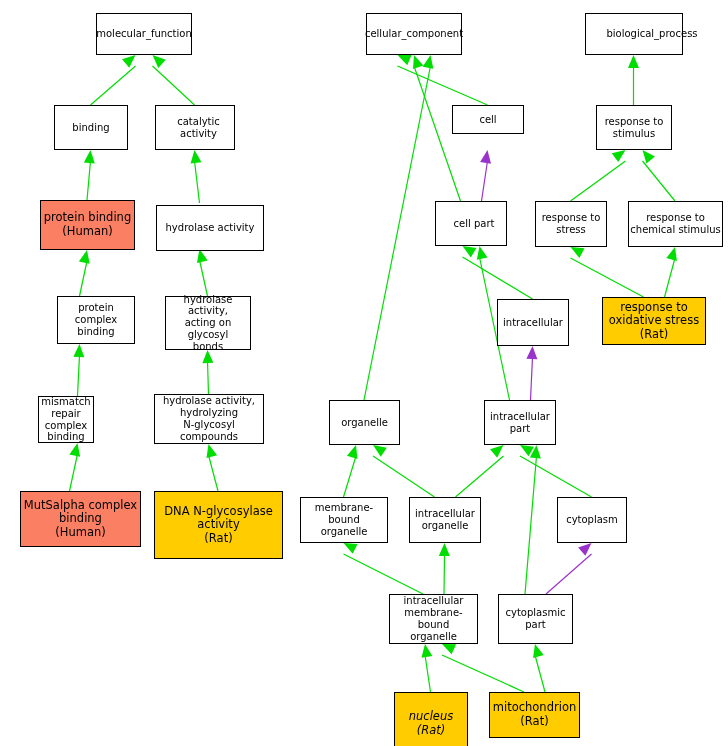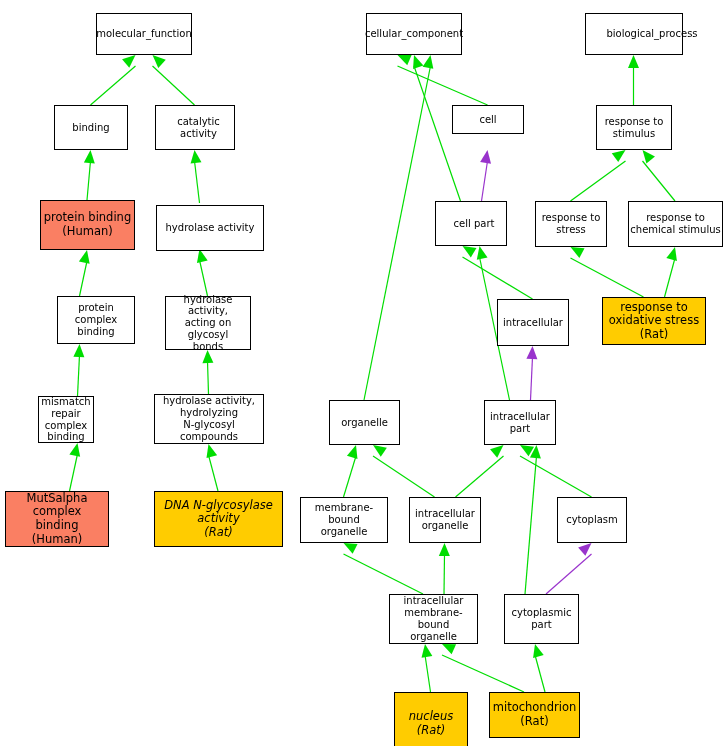--- a/index.html
+++ b/index.html
@@ -192,42 +192,42 @@
       <div class="go-node" style="left: 41px; top: 296px; width: 78px; height: 48px; margin-left: 16px;">protein complex
 binding</div>
       <div class="go-node" style="left: 165px; top: 296px; width: 86px; height: 54px;">hydrolase activity,
 acting on glycosyl
 bonds</div>
       <div class="go-node" style="left: 38px; top: 396px; width: 56px; height: 47px;">mismatch repair
 complex binding</div>
       <div class="go-node" style="left: 154px; top: 394px; width: 110px; height: 50px;">hydrolase activity,
 hydrolyzing
 N-glycosyl compounds</div>
-      <div class="go-node fill-salmon big" style="left: 5px; top: 491px; width: 104px; height: 56px;">MutSalpha complex
+      <div class="go-node fill-salmon big" style="left: 20px; top: 491px; width: 121px; height: 56px;">MutSalpha complex
 binding
 (Human)</div>
-      <div class="go-node fill-gold big" style="left: 154px; top: 491px; width: 129px; height: 56px; font-style: italic;">DNA N-glycosylase
+      <div class="go-node fill-gold big" style="left: 154px; top: 491px; width: 129px; height: 68px;">DNA N-glycosylase
 activity
 (Rat)</div>
       <div class="go-node" style="left: 366px; top: 13px; width: 96px; height: 42px;">cellular_component</div>
       <div class="go-node" style="left: 452px; top: 105px; width: 72px; height: 29px;">cell</div>
       <div class="go-node" style="left: 435px; top: 201px; width: 72px; height: 45px; padding-left: 6px;">cell part</div>
       <div class="go-node" style="left: 497px; top: 299px; width: 72px; height: 47px;">intracellular</div>
       <div class="go-node" style="left: 329px; top: 400px; width: 71px; height: 45px;">organelle</div>
       <div class="go-node" style="left: 484px; top: 400px; width: 72px; height: 45px;">intracellular
 part</div>
       <div class="go-node" style="left: 300px; top: 497px; width: 88px; height: 46px;">membrane-bound
 organelle</div>
       <div class="go-node" style="left: 409px; top: 497px; width: 72px; height: 46px;">intracellular
 organelle</div>
       <div class="go-node" style="left: 557px; top: 497px; width: 70px; height: 46px;">cytoplasm</div>
       <div class="go-node" style="left: 389px; top: 594px; width: 89px; height: 50px;">intracellular
 membrane-bound
 organelle</div>
-      <div class="go-node" style="left: 498px; top: 594px; width: 75px; height: 50px; margin-left: 6px;">cytoplasmic
+      <div class="go-node" style="left: 498px; top: 594px; width: 75px; height: 50px;">cytoplasmic
 part</div>
       <div class="go-node fill-gold big" style="left: 394px; top: 692px; width: 74px; height: 64px; font-style: italic;">nucleus
 (Rat)</div>
       <div class="go-node fill-gold big" style="left: 489px; top: 692px; width: 91px; height: 46px;">mitochondrion
 (Rat)</div>
       <div class="go-node" style="left: 585px; top: 13px; width: 98px; height: 42px; padding-left: 36px;">biological_process</div>
       <div class="go-node" style="left: 596px; top: 105px; width: 76px; height: 45px;">response to
 stimulus</div>
       <div class="go-node" style="left: 535px; top: 201px; width: 72px; height: 46px;">response to
 stress</div>

